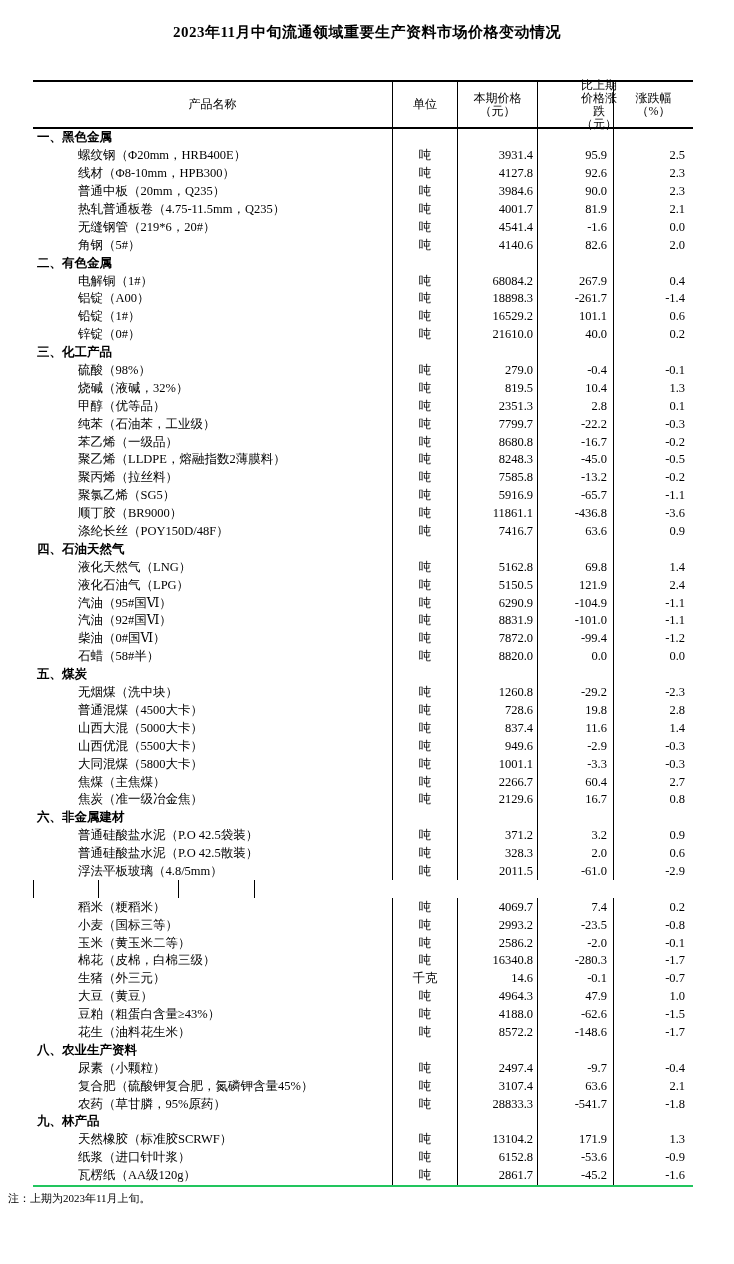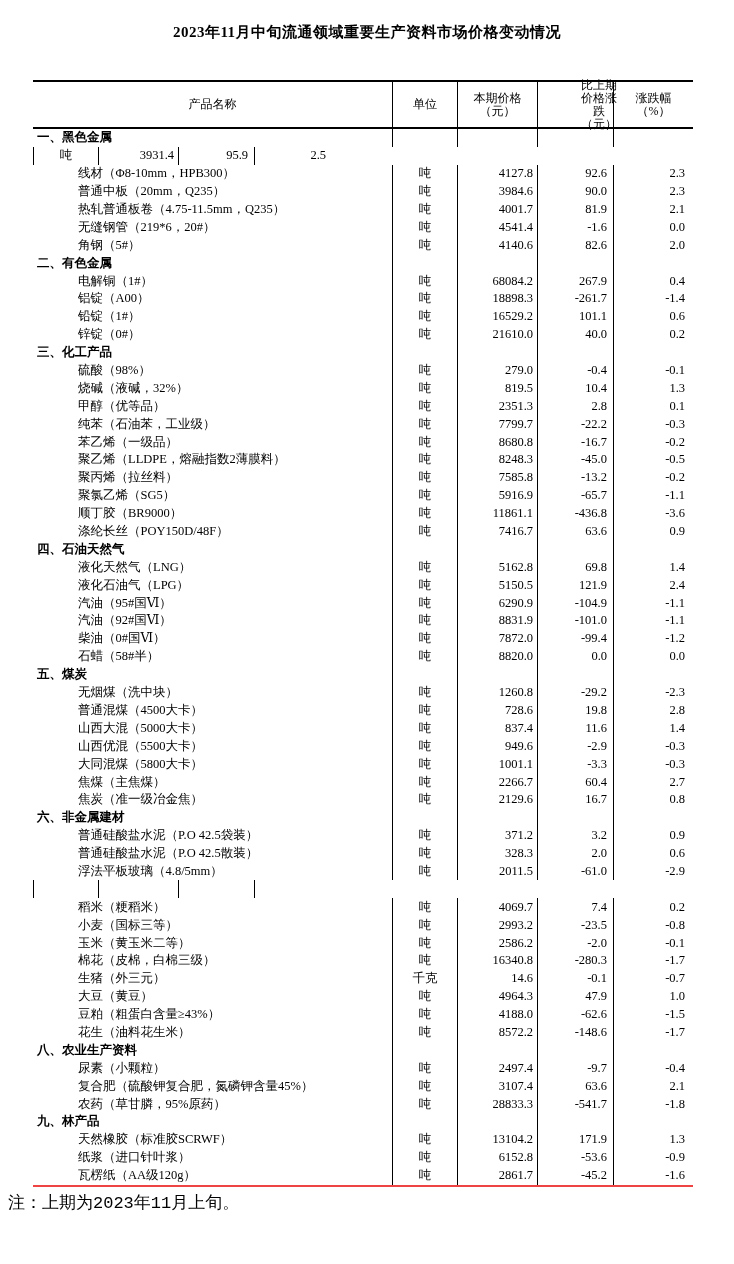--- a/index.html
+++ b/index.html
@@ -39,35 +39,34 @@
   .c5 { width: 80px; border-left: 1px solid #000; }
   .hc {
     display: flex;
     align-items: center;
     justify-content: center;
     text-align: center;
     font-size: 12px;
     line-height: 13px;
     white-space: pre-line;
   }
-  .tbody { border-bottom: 2px solid #ef4444; }
+  .tbody { border-bottom: 2px solid #22c55e; }
   .row { display: flex; height: 17.9px; font-size: 12.5px; }
   .row .cell { display: flex; align-items: center; overflow: hidden; white-space: nowrap; }
   .pname { padding-left: 45px; }
   .row.section .pname { padding-left: 4px; font-weight: bold; font-size: 12.5px; }
   .unit { justify-content: center; }
   .num { justify-content: flex-end; }
   .p3 { padding-right: 4px; }
   .p4 { padding-right: 6px; }
   .p5 { padding-right: 8px; }
   .note {
     position: absolute;
     top: 1191px; left: 8px;
-    font-size: 17px;
-    font-family: Liberation Mono, monospace;
+    font-size: 11px;
   }
 </style>
 </head>
 <body>
 
 <div class="page">
   <div class="title">2023年11月中旬流通领域重要生产资料市场价格变动情况</div>
 
   <div class="table">
     <div class="thead">
@@ -83,20 +82,21 @@
     </div>
     <div class="tbody">
         <div class="row section">
           <div class="cell c1 pname">一、黑色金属</div>
           <div class="cell c2 unit"></div>
           <div class="cell c3 num p3"></div>
           <div class="cell c4 num p4"></div>
           <div class="cell c5 num p5"></div>
         </div>
         <div class="row">
+          <div class="cell c1 pname">螺纹钢（Φ20mm，HRB400E）</div>
           <div class="cell c2 unit">吨</div>
           <div class="cell c3 num p3">3931.4</div>
           <div class="cell c4 num p4">95.9</div>
           <div class="cell c5 num p5">2.5</div>
         </div>
         <div class="row">
           <div class="cell c1 pname">线材（Φ8-10mm，HPB300）</div>
           <div class="cell c2 unit">吨</div>
           <div class="cell c3 num p3">4127.8</div>
           <div class="cell c4 num p4">92.6</div>

